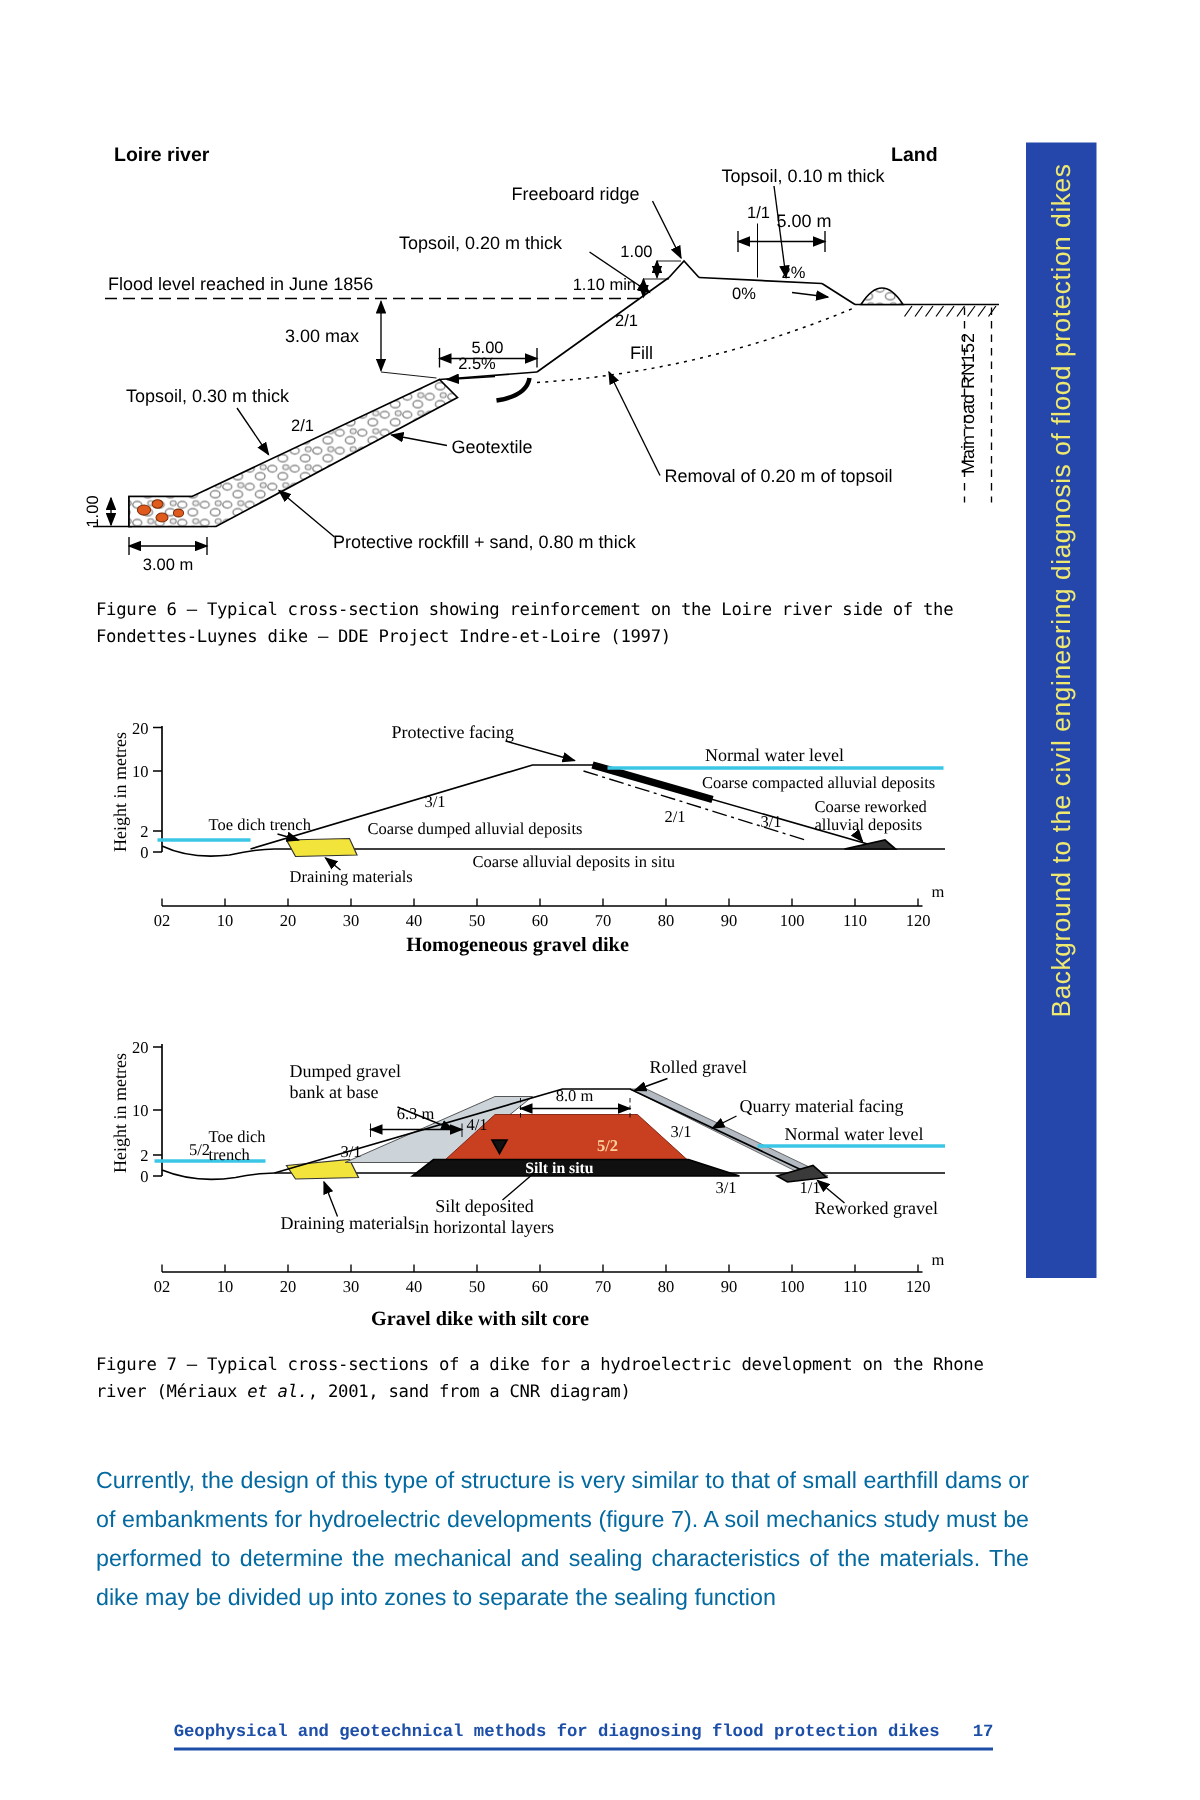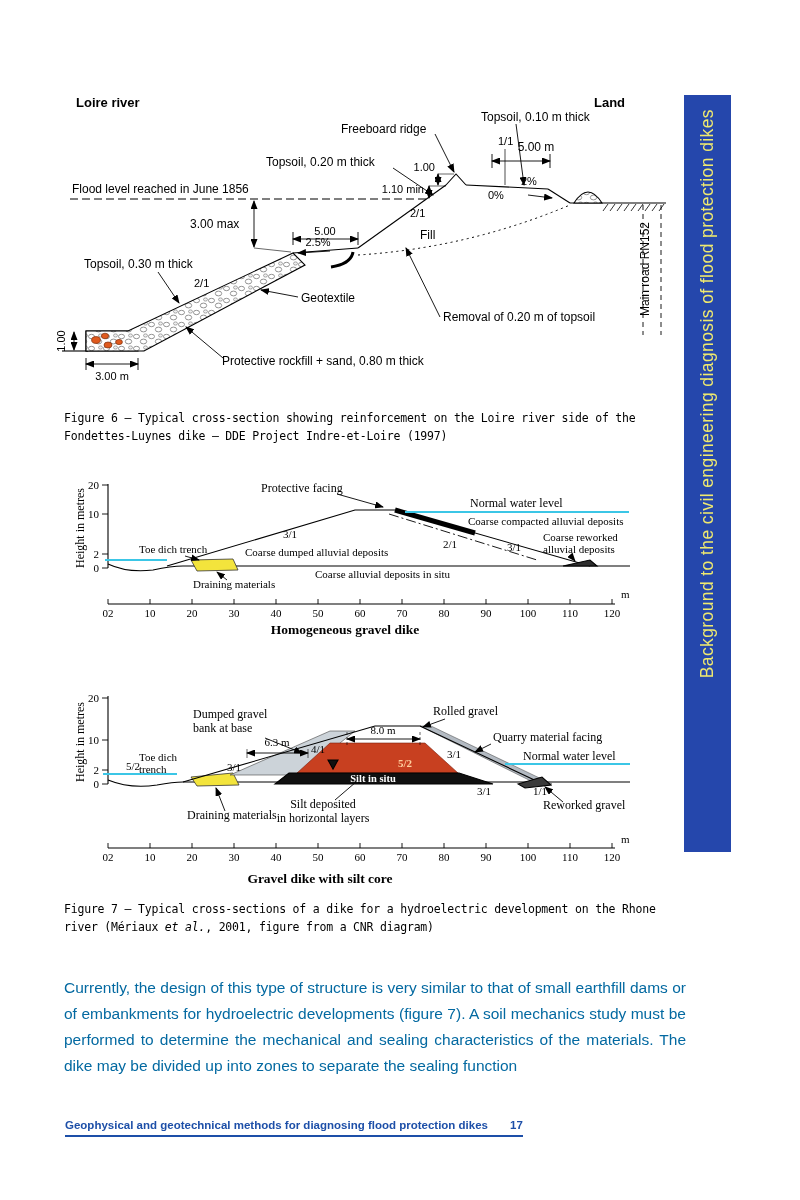--- a/index.html
+++ b/index.html
@@ -21,29 +21,29 @@
   .fig6 text.b{font-size:13px;font-weight:bold}
   .fig7a text,.fig7b text{font-family:"Liberation Serif",serif;font-size:12px;fill:#000}
   text.small{font-size:11px}
   text.tick{font-size:11px}
   text.figtitle{font-weight:bold;font-size:13.5px}
   text.wh{fill:#fff;font-size:10.5px;font-weight:bold}
   text.core52{fill:#ffcf9e;font-size:11px;font-weight:bold}
 
   .caption{position:absolute;font-family:"DejaVu Sans Mono",monospace;font-size:11.5px;
            line-height:1.55;color:#000;letter-spacing:-.2px}
-  .cap6{left:64px;top:410px;width:616px}
+  .cap6{left:64px;top:398px;width:616px}
   .cap7{left:64px;top:901px;width:616px}
   .caption i{font-style:italic}
 
   .bodytext{position:absolute;left:64px;top:975px;width:622px;font-size:15.5px;line-height:1.68;
             color:#0369a1;text-align:justify}
 
-  .footer{position:absolute;left:65px;top:1119px;width:648px;text-align:left;
-          font-family:Liberation Sans, sans-serif;font-size:11.5px;font-weight:bold;color:#1d4fa8}
+  .footer{position:absolute;left:65px;top:1148px;width:648px;text-align:center;
+          font-family:Liberation Mono, monospace;font-size:11.5px;font-weight:bold;color:#1d4fa8}
   .footer .rule-wrap{display:inline-block;border-bottom:2px solid #1d4fa8;padding-bottom:4px}
   .footer .pgnum{margin-left:22px}
 </style>
 </head>
 <body>
 
 <div class="page">
 
   <div class="banner">
     <div class="banner-text">Background to the civil engineering diagnosis of flood protection dikes</div>
@@ -292,21 +292,21 @@
     <text class="tick" x="369" y="175" text-anchor="middle">80</text>
     <text class="tick" x="411" y="175" text-anchor="middle">90</text>
     <text class="tick" x="453" y="175" text-anchor="middle">100</text>
     <text class="tick" x="495" y="175" text-anchor="middle">110</text>
     <text class="tick" x="537" y="175" text-anchor="middle">120</text>
     <text class="tick" x="546" y="157">m</text>
     <text class="figtitle" x="245" y="197" text-anchor="middle">Gravel dike with silt core</text>
   </svg>
 
   <div class="caption cap7">
-    <span>Figure 7 – Typical cross-sections of a dike for a hydroelectric development on the Rhone river (Mériaux </span><i>et al.</i><span>, 2001, figure from a CNR diagram)</span>
+    <span>Figure 7 – Typical cross-sections of a dike for a hydroelectric development on the Rhone river (Mériaux </span><i>et al.</i><span>, 2001, sand from a CNR diagram)</span>
   </div>
 
   <div class="bodytext">Currently, the design of this type of structure is very similar to that of small earthfill dams or of embankments for hydroelectric developments (figure 7). A soil mechanics study must be performed to determine the mechanical and sealing characteristics of the materials. The dike may be divided up into zones to separate the sealing function</div>
 
   <div class="footer">
     <span class="rule-wrap"><span>Geophysical and geotechnical methods for diagnosing flood protection dikes</span><span class="pgnum">17</span></span>
   </div>
 
 </div>
 

